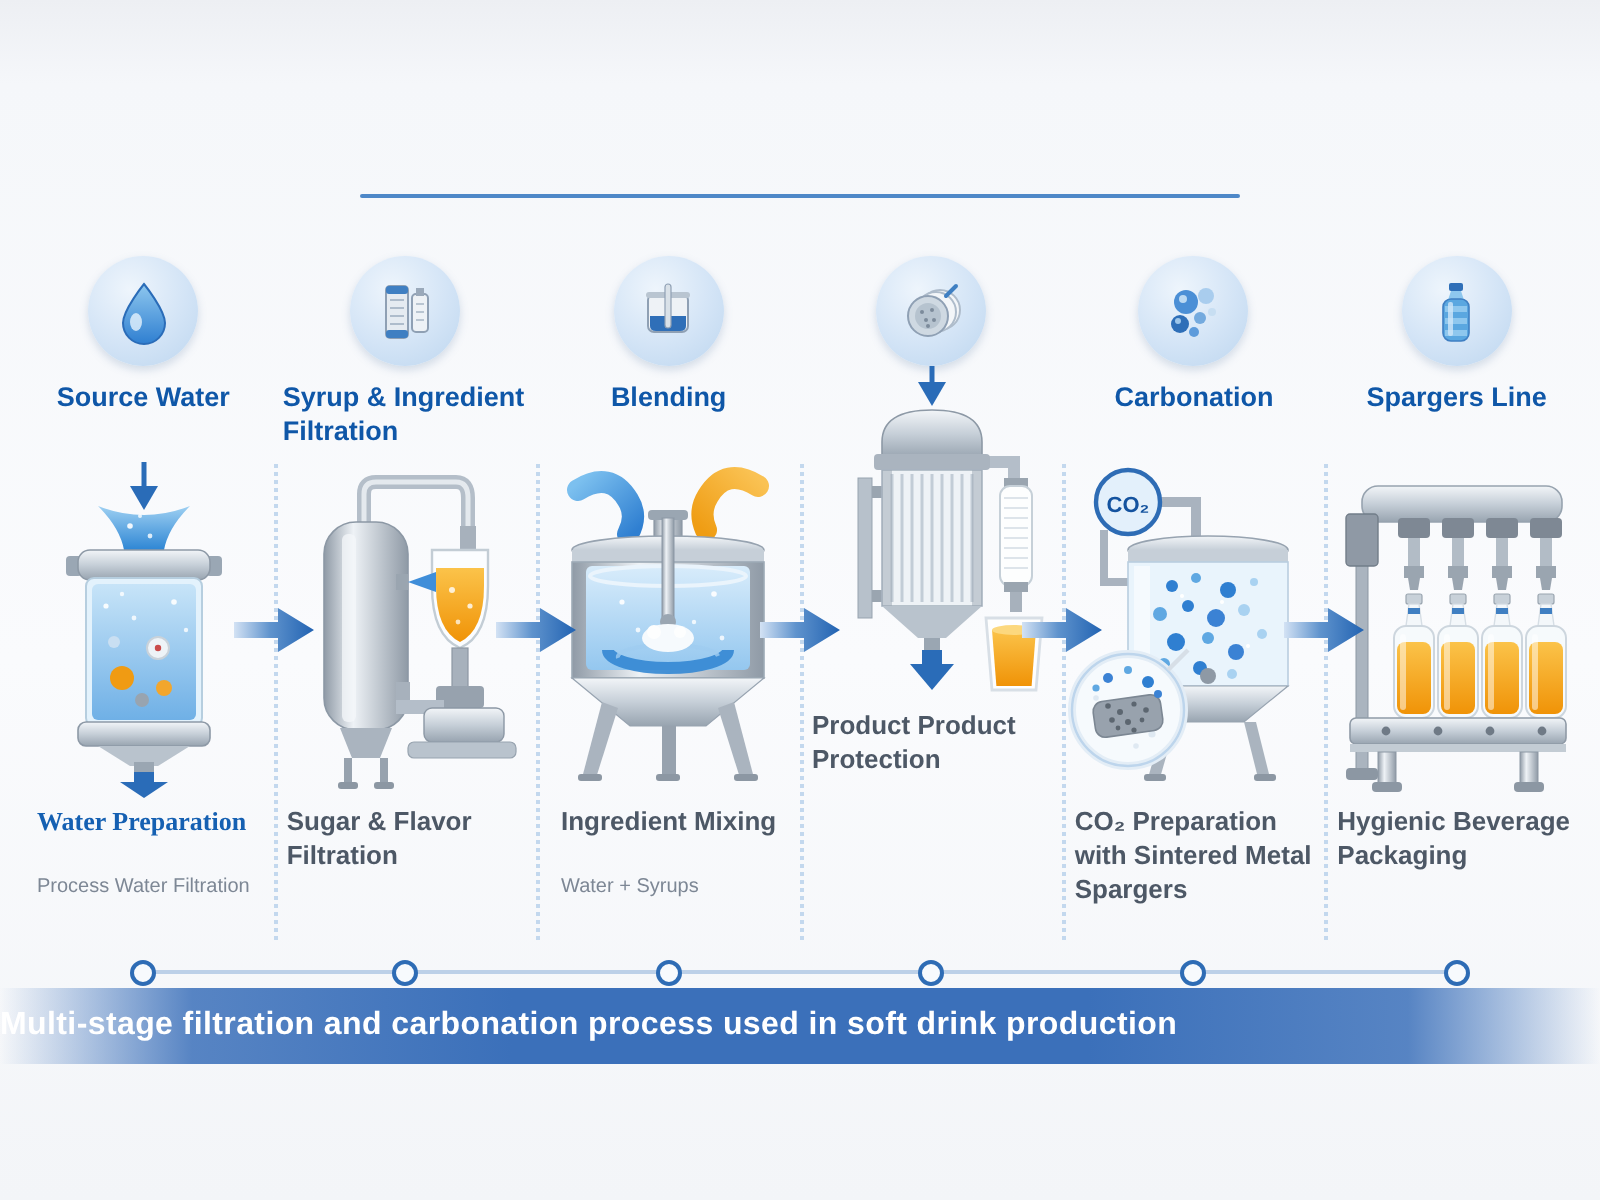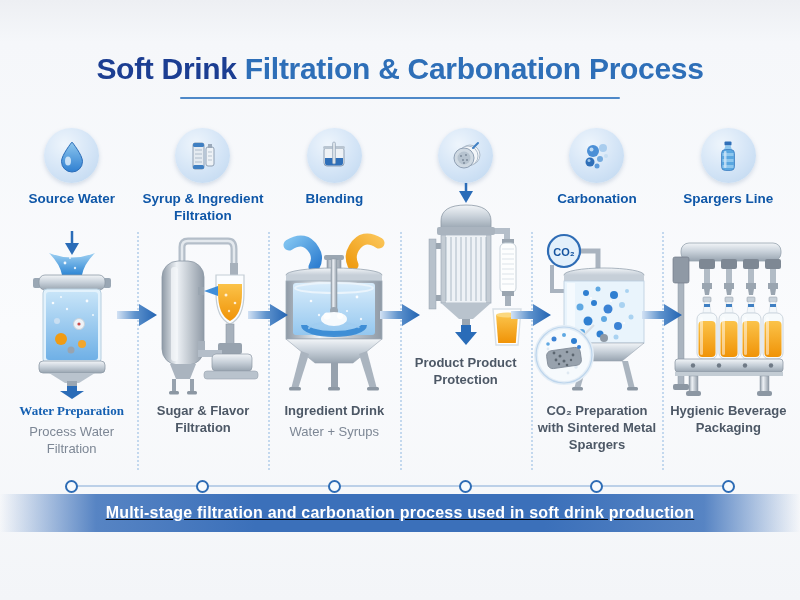--- a/index.html
+++ b/index.html
@@ -9,47 +9,47 @@
   
   .title{position:absolute;top:52px;left:0;width:100%;text-align:center;
     font-size:30px;font-weight:bold;letter-spacing:-0.3px;}
   .title .em{color:#1c3e92;}
   .title .rest{color:#2e6fb8;font-weight:600;}
   .title-underline{position:absolute;top:97px;left:180px;width:440px;height:2px;
     background:#4e88c8;border-radius:1px;}
   
   .grid{position:absolute;top:122px;left:6px;right:6px;display:grid;
     grid-template-columns:repeat(6,1fr);}
-  .col{display:flex;flex-direction:column;align-items:center;text-align:center;}
+  .col{display:flex;flex-direction:column;align-items:center;text-align:left;}
   .icon-circle{width:55px;height:55px;border-radius:50%;margin-top:6px;
     background:radial-gradient(circle at 38% 30%,#eef5fc 0%,#d3e4f6 55%,#bdd6ef 100%);
     box-shadow:0 2px 4px rgba(100,130,170,.25);
     display:flex;align-items:center;justify-content:center;}
   .stage-label{margin-top:8px;min-height:40px;font-size:13.5px;font-weight:bold;
     color:#0f57a8;line-height:1.25;padding:0 4px;}
   .machine{width:126px;height:168px;}
   .captions{margin-top:4px;padding:0 6px;}
   .cap-title{font-size:13px;font-weight:bold;color:#4d5866;line-height:1.3;}
   .col-1 .cap-title{color:#1560b2;font-family:Liberation Serif, serif;}
-  .cap-sub{font-size:13px;color:#7d8795;line-height:1.3;margin-top:4px;}
+  .cap-sub{font-size:10px;color:#7d8795;line-height:1.3;margin-top:17px;}
   
   .sep{position:absolute;top:232px;height:238px;width:0;
     border-left:2px dotted #c3d8ee;}
   .flow-arrow{position:absolute;top:301px;width:40px;height:28px;}
   
   .timeline-line{position:absolute;top:485px;left:66px;right:66px;height:2px;
     background:#bcd0e8;}
   .timeline{position:absolute;top:480px;left:6px;right:6px;display:grid;
     grid-template-columns:repeat(6,1fr);}
   .tl-dot{width:9px;height:9px;border:2px solid #2e6cb5;border-radius:50%;
     background:#f7fafd;margin:0 auto;}
   
   .banner{position:absolute;top:494px;left:0;width:100%;height:38px;
-    display:flex;align-items:center;justify-content:center;
-    background:linear-gradient(90deg,rgba(59,112,186,0) 0%,rgba(59,112,186,.85) 12%,#3b70ba 32%,#3b70ba 68%,rgba(59,112,186,.85) 88%,rgba(59,112,186,0) 100%);text-decoration:underline;}
+    display:flex;align-items:center;justify-content:flex-start;
+    background:linear-gradient(90deg,rgba(59,112,186,0) 0%,rgba(59,112,186,.85) 12%,#3b70ba 32%,#3b70ba 68%,rgba(59,112,186,.85) 88%,rgba(59,112,186,0) 100%);}
   .banner span{color:#ffffff;font-size:16px;font-weight:bold;letter-spacing:.2px;}
   svg{display:block;}
   .defs-holder{position:absolute;width:0;height:0;overflow:hidden;}
 </style>
 </head>
 <body>
 
 <svg class="defs-holder" aria-hidden="true">
   <defs>
     <linearGradient id="steelV" x1="0" y1="0" x2="0" y2="1">
@@ -93,24 +93,20 @@
     </linearGradient>
     <linearGradient id="gradDrop" x1="0" y1="0" x2="0" y2="1">
       <stop offset="0" stop-color="#8ec7ee"></stop>
         <stop offset="1" stop-color="#2f7fd1"></stop>
     </linearGradient>
   </defs>
 </svg>
 
 <div id="canvas">
 
-  <div class="title">
-    <span class="em">Soft Drink</span>
-    <span class="rest">Filtration &amp; Carbonation Process</span>
-  </div>
   <div class="title-underline"></div>
 
   <div class="grid">
 
     <div class="col col-1">
       <div class="icon-circle">
         <svg width="34" height="34" viewBox="0 0 34 34">
           <path d="M17 3 C17 3 6.5 16 6.5 22.5 a10.5 10.5 0 0 0 21 0 C27.5 16 17 3 17 3 Z" fill="url(#gradDrop)" stroke="#2a6cb8" stroke-width="1"></path>
           <ellipse cx="13" cy="22" rx="3" ry="4.5" fill="#e6f3fc" opacity=".8"></ellipse>
         </svg>
@@ -234,21 +230,21 @@
           <circle cx="69" cy="85" r="3" fill="#fdfefe"></circle>
         <polygon points="15,108 111,108 82,132 44,132" fill="url(#steelV)" stroke="#97a3b0" stroke-width=".6"></polygon>
         <polygon points="30,120 38,123 27,158 20,158" fill="#aab4bf"></polygon>
         <polygon points="96,120 88,123 99,158 106,158" fill="#aab4bf"></polygon>
         <rect x="60" y="132" width="7" height="24" fill="#97a2ae"></rect>
         <rect x="18" y="156" width="12" height="3.5" rx="1.5" fill="#8c97a3"></rect>
           <rect x="96" y="156" width="12" height="3.5" rx="1.5" fill="#8c97a3"></rect>
           <rect x="57" y="156" width="12" height="3.5" rx="1.5" fill="#8c97a3"></rect>
       </svg>
       <div class="captions">
-        <div class="cap-title">Ingredient Drink</div>
+        <div class="cap-title">Ingredient Mixing</div>
         <div class="cap-sub">Water + Syrups</div>
       </div>
     </div>
 
     <div class="col">
       <div class="icon-circle">
         <svg width="34" height="34" viewBox="0 0 34 34">
           <ellipse cx="21" cy="16" rx="10" ry="10" fill="#f3f6f9" stroke="#aebccb"></ellipse>
           <ellipse cx="19" cy="17" rx="10" ry="10" fill="#f3f6f9" stroke="#aebccb"></ellipse>
           <circle cx="15" cy="19" r="10" fill="#cfd9e2" stroke="#8fa0b4"></circle>

